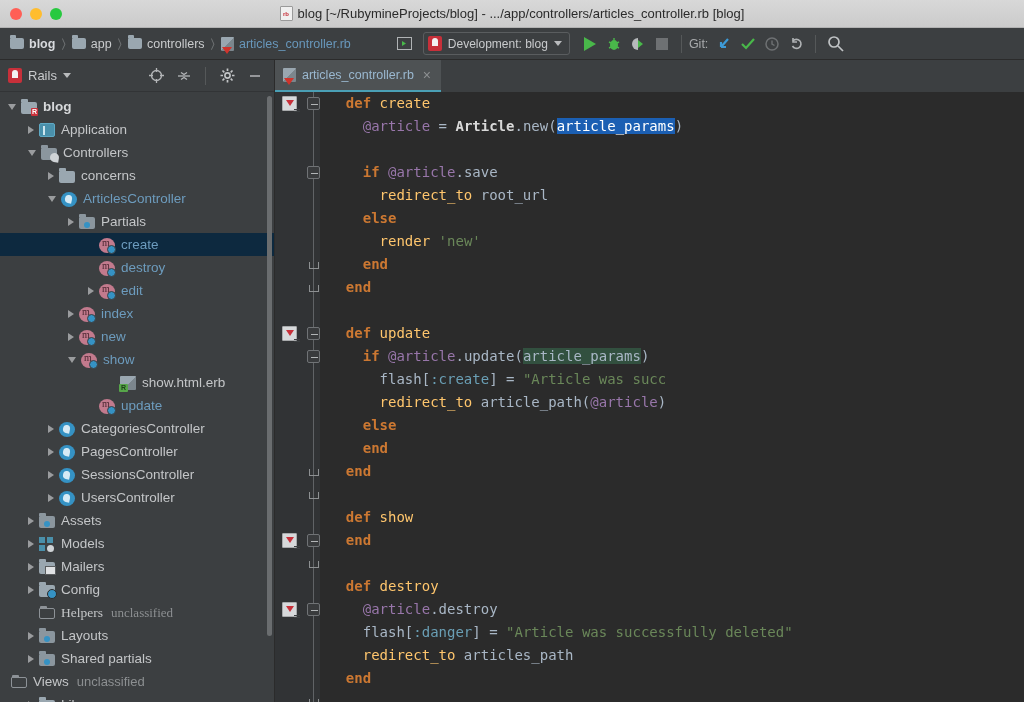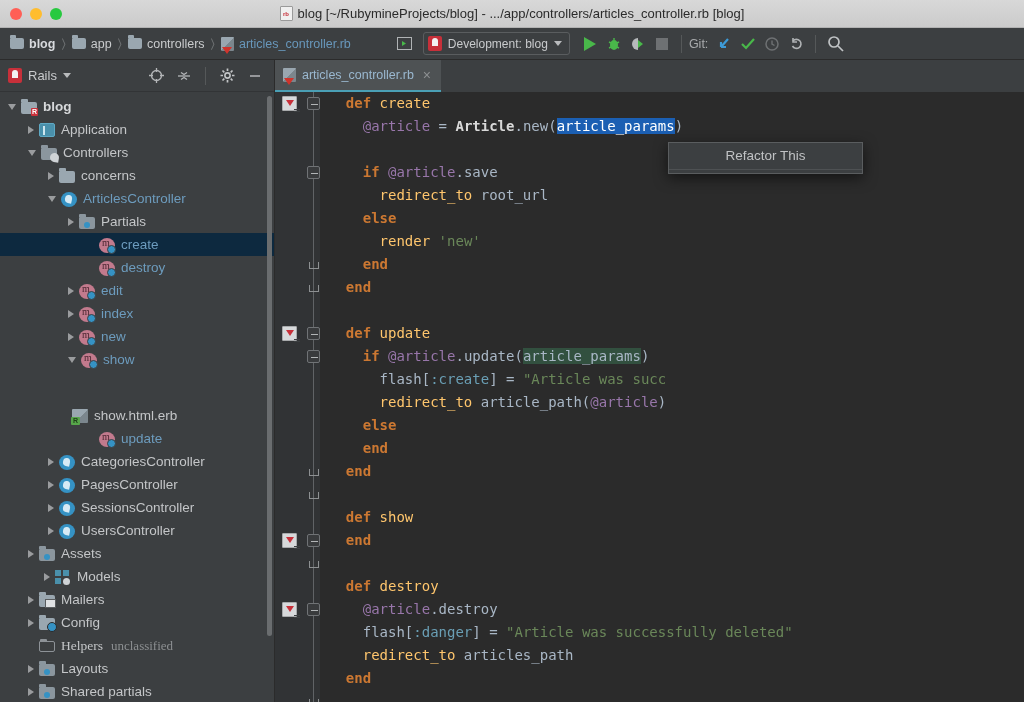--- a/index.html
+++ b/index.html
@@ -455,41 +455,41 @@
             <div class="row sel" style="padding-left: 88px;">
               <span class="arrow none"></span>
               <span class="ico i-method"></span>
               <span class="lbl-blue">create</span>
             </div>
             <div class="row" style="padding-left: 88px;">
               <span class="arrow none"></span>
               <span class="ico i-method"></span>
               <span class="lbl-blue">destroy</span>
             </div>
-            <div class="row" style="padding-left: 68px;">
+            <div class="row" style="padding-left: 88px;">
               <span class="arrow "></span>
               <span class="ico i-method"></span>
               <span class="lbl-blue">edit</span>
             </div>
             <div class="row" style="padding-left: 68px;">
               <span class="arrow "></span>
               <span class="ico i-method"></span>
               <span class="lbl-blue">index</span>
             </div>
             <div class="row" style="padding-left: 68px;">
               <span class="arrow "></span>
               <span class="ico i-method"></span>
               <span class="lbl-blue">new</span>
             </div>
             <div class="row" style="padding-left: 68px;">
               <span class="arrow open"></span>
               <span class="ico i-method"></span>
               <span class="lbl-blue">show</span>
             </div>
-            <div class="row" style="padding-left: 60px; margin-top: 33px;">
+            <div class="row" style="padding-left: 108px;">
               <span class="arrow none"></span>
               <span class="ico i-erb"></span>
               <span class="">show.html.erb</span>
             </div>
             <div class="row" style="padding-left: 88px;">
               <span class="arrow none"></span>
               <span class="ico i-method"></span>
               <span class="lbl-blue">update</span>
             </div>
             <div class="row" style="padding-left: 48px;">
@@ -510,21 +510,21 @@
             <div class="row" style="padding-left: 48px;">
               <span class="arrow "></span>
               <span class="ico i-class"></span>
               <span class="">UsersController</span>
             </div>
             <div class="row" style="padding-left: 28px;">
               <span class="arrow "></span>
               <span class="ico i-assets"></span>
               <span class="">Assets</span>
             </div>
-            <div class="row" style="padding-left: 44px;">
+            <div class="row" style="padding-left: 28px;">
               <span class="arrow "></span>
               <span class="ico i-models"></span>
               <span class="">Models</span>
             </div>
             <div class="row" style="padding-left: 28px;">
               <span class="arrow "></span>
               <span class="ico i-folder mail-b"></span>
               <span class="">Mailers</span>
             </div>
             <div class="row" style="padding-left: 28px;">
@@ -629,17 +629,13 @@
               <div class="ln"><span class="plain">    </span><span class="ivar">@article</span><span class="plain">.destroy</span></div>
               <div class="ln"><span class="plain">    </span><span class="plain">flash[</span><span class="sym">:danger</span><span class="plain">] = </span><span class="str">"Article was successfully deleted"</span></div>
               <div class="ln"><span class="plain">    </span><span class="mth">redirect_to</span><span class="plain"> articles_path</span></div>
               <div class="ln"><span class="plain">  </span><span class="kw">end</span></div>
             </div>
         </div>
       </div>
     </div>
   </div>
 
-  <div class="popup">
-    <div class="pop-title">Refactor This</div>
-    <div id="pop-items"></div>
-  </div>
 </div>
 
 </body></html>

